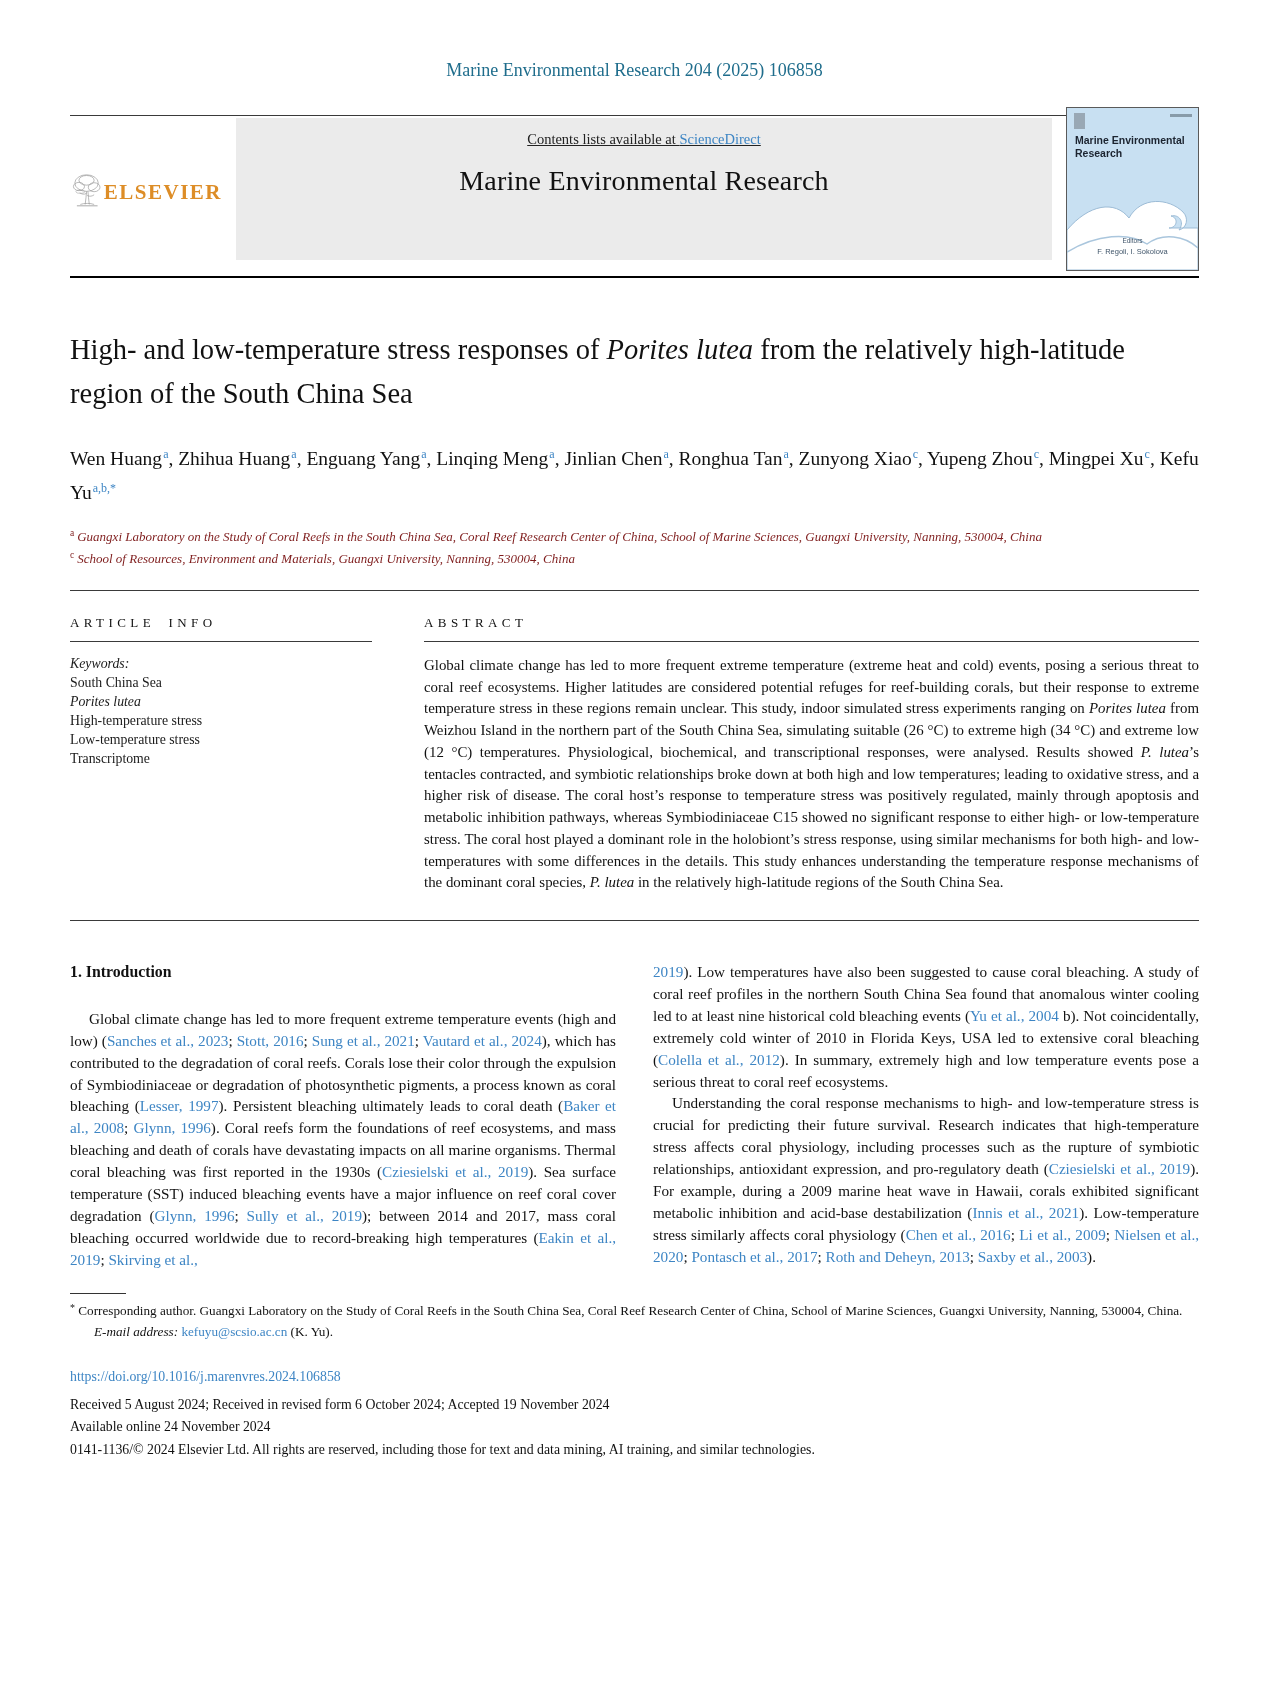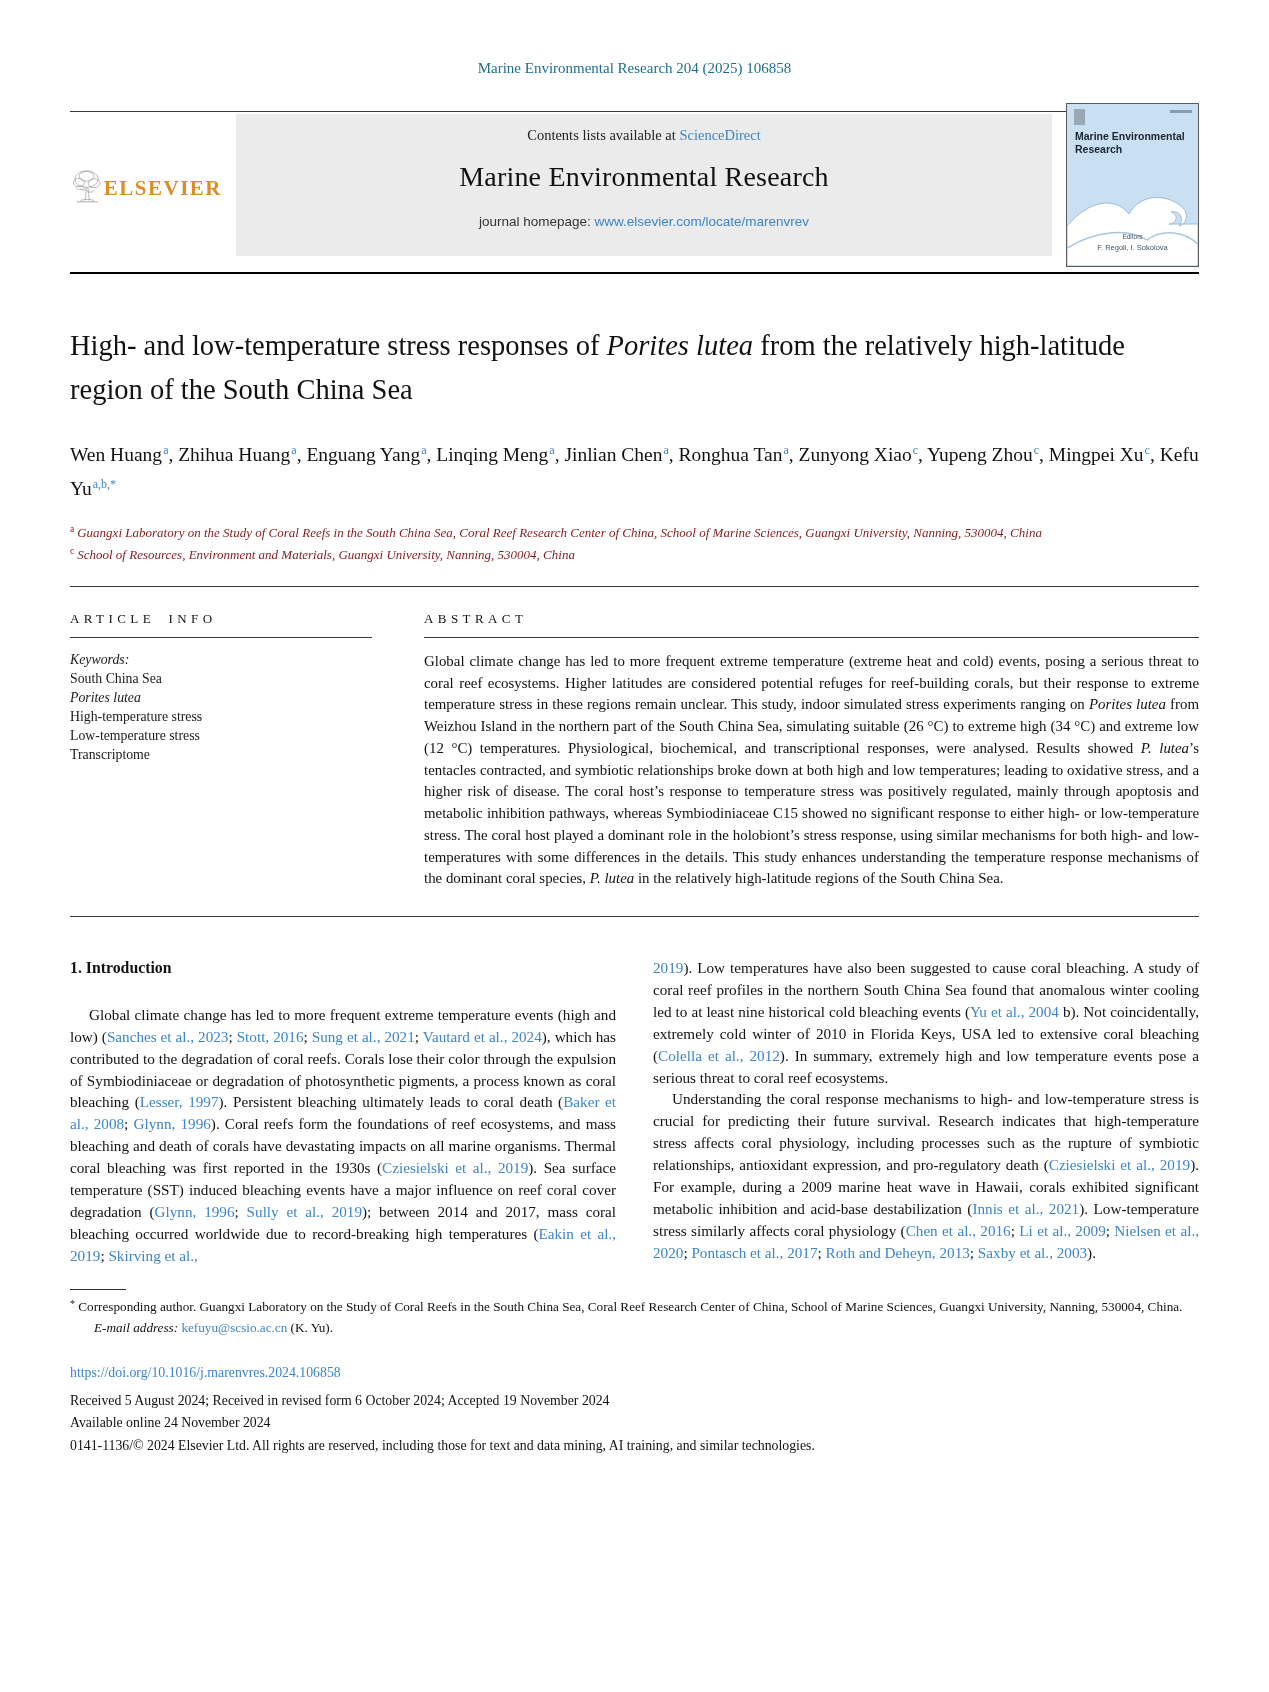--- a/index.html
+++ b/index.html
@@ -9,31 +9,31 @@
   }
   *{margin:0;padding:0;box-sizing:border-box;}
   body{background:#888;}
   .page{
     width:1269px;min-height:1692px;background:#ffffff;margin:0 auto;
     font-family:"Liberation Serif","DejaVu Serif",serif;color:#1a1a1a;
     position:relative;overflow:hidden;
   }
   .content{margin:0 70px;}
   
-  .masthead{padding-top:60px;text-align:center;font-size:15px;color:var(--teal);}
+  .masthead{padding-top:60px;text-align:center;font-size:18px;color:var(--teal);}
   .rule{border:none;border-top:1px solid #3a3a3a;height:0;}
   .rule.m-top{margin-top:34px;}
   .rule.thick{border-top:2.5px solid #000;margin-top:16px;}
   
   .banner{display:flex;align-items:flex-start;margin-top:2px;height:142px;}
   .logo-box{width:152px;height:142px;display:flex;align-items:center;justify-content:flex-start;padding-top:4px;}
   .logo-box svg{display:block;}
   .elsevier-word{font-size:21px;font-weight:bold;color:var(--orange);letter-spacing:1.5px;margin-top:2px;font-family:"Liberation Serif",serif;}
   .banner-center{flex:1;background:#ebebeb;height:142px;margin:0 14px;text-align:center;padding-top:13px;position:relative;}
-  .contents-line{font-size:14.5px;color:#222;}
+  .contents-line{font-size:14.5px;color:#222;text-decoration:underline;}
   .journal-name{font-size:28px;color:#111;margin-top:17px;letter-spacing:.2px;}
   .homepage-line{font-family:"Liberation Sans","DejaVu Sans",sans-serif;font-size:13.5px;color:#333;margin-top:21px;}
   a,.lnk{color:var(--link);text-decoration:none;cursor:pointer;}
   
   .cover{width:133px;height:164px;margin-top:-11px;border:1px solid #5a5a5a;background:#c8e0f2;position:relative;flex:none;overflow:hidden;}
   .cover .mini-logo{position:absolute;top:5px;left:7px;width:11px;height:16px;background:#8d9aa5;opacity:.8;}
   .cover .mini-issn{position:absolute;top:6px;right:6px;width:22px;height:3px;background:#6c7d8a;opacity:.7;}
   .cover-title{position:absolute;top:26px;left:8px;right:6px;font-family:"Liberation Sans",sans-serif;font-weight:bold;font-size:10.5px;line-height:1.25;color:#1c2430;text-align:left;}
   .cover svg{position:absolute;bottom:0;left:0;}
   .cover-editors{position:absolute;bottom:14px;width:100%;text-align:center;font-family:"Liberation Sans",sans-serif;color:#41566b;}
@@ -99,21 +99,20 @@
             <path d="M30 92 C40 88 60 88 70 92"></path>
             <ellipse cx="30" cy="55" rx="13" ry="5" stroke-width="1.5"></ellipse>
           </g>
         </svg>
         <div class="elsevier-word">ELSEVIER</div>
       </div>
 
       <div class="banner-center">
         <div class="contents-line"><span>Contents lists available at </span><a>ScienceDirect</a></div>
         <div class="journal-name">Marine Environmental Research</div>
-        <div class="homepage-line"><span>journal homepage: </span><a>www.elsevier.com/locate/marenvrev</a></div>
       </div>
 
       <div class="cover">
         <div class="mini-logo"></div>
         <div class="mini-issn"></div>
         <div class="cover-title">Marine Environmental Research</div>
         <svg width="131" height="92" viewBox="0 0 131 92">
           <path d="M0,52 C22,26 48,22 62,40 C74,18 102,20 116,34 C122,40 120,50 112,52 C118,44 112,36 104,38 C112,40 110,50 102,50 L131,50 L131,92 L0,92 Z" fill="#ffffff" stroke="#9dbcd6" stroke-width="1"></path>
           <path d="M0,74 C30,56 62,54 80,66 C96,54 118,58 131,70" fill="none" stroke="#aac6dd" stroke-width="1.5"></path>
         </svg>

